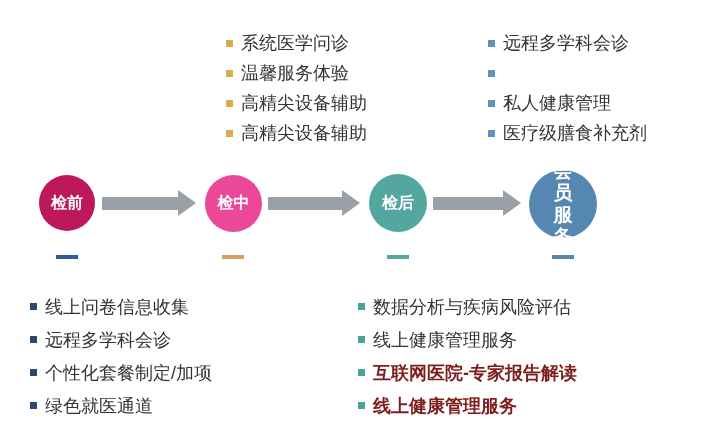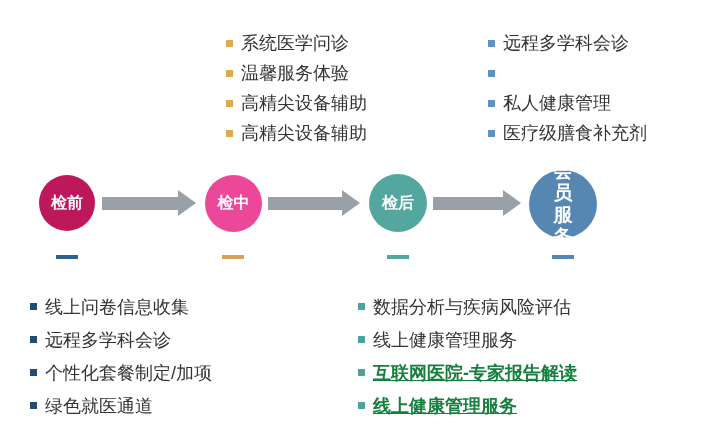--- a/index.html
+++ b/index.html
@@ -15,21 +15,21 @@
   }
   
   .blist{position:absolute;}
   .list-item{
     display:flex;align-items:center;
     height:30px;
     font-size:18px;color:#333333;
     white-space:nowrap;
   }
   .blist.bottom .list-item{height:33px;}
-  .list-item.bold .item-text{font-weight:bold;color:#15803d;text-decoration:underline;}
+  .list-item.bold .item-text{font-weight:bold;color:#7f1d1d;}
   .bullet{
     width:7px;height:7px;
     margin-right:8px;
     flex:0 0 auto;
     display:inline-block;
   }
   
   .circle{
     position:absolute;
     border-radius:50%;

